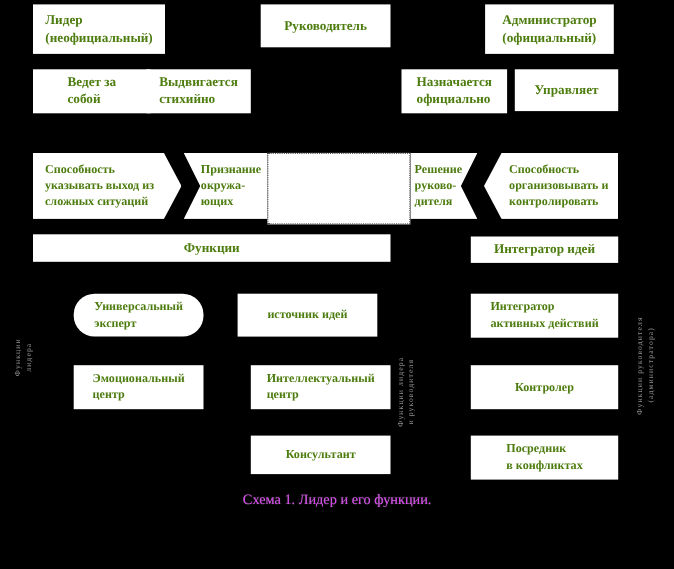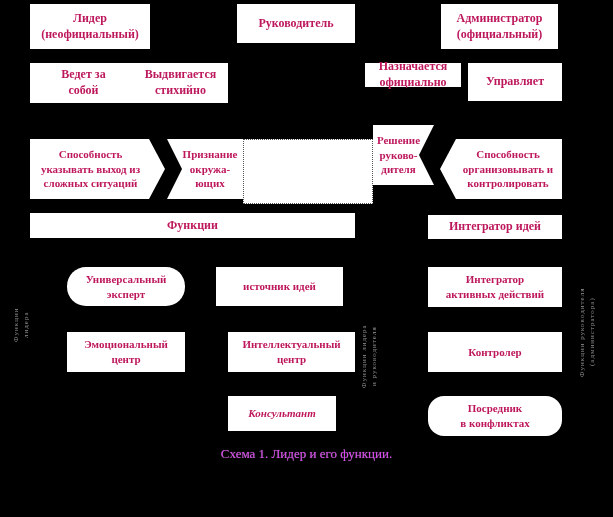--- a/index.html
+++ b/index.html
@@ -6,26 +6,25 @@
   #canvas{
     position:relative;
     width:613px;height:517px;
     background:#000;
     font-family:"Liberation Serif", serif;
     overflow:hidden;
   }
   .box{
     position:absolute;
     background:#fff;
-    color:#be185d;
+    color:#4d7c0f;
     font-weight:bold;
     display:flex;
     align-items:center;
     justify-content:center;
-    text-align:center;
     white-space:pre-line;
     font-size:12px;
     line-height:1.3;
     box-sizing:border-box;
   }
   .sm{font-size:11px;line-height:1.35;}
   
   .pr{ 
     clip-path:polygon(0 0, calc(100% - 16px) 0, 100% 50%, calc(100% - 16px) 100%, 0 100%);
     padding-right:14px;
@@ -76,34 +75,34 @@
   <div class="box" style="left:30px;top:4px;width:120px;height:45px;">Лидер
 (неофициальный)</div>
   <div class="box" style="left:237px;top:4px;width:118px;height:39px;">Руководитель</div>
   <div class="box" style="left:441px;top:4px;width:117px;height:45px;">Администратор
 (официальный)</div>
 
   <div class="box" style="left:30px;top:63px;width:107px;height:40px;">Ведет за
 собой</div>
   <div class="box" style="left:133px;top:63px;width:95px;height:40px;">Выдвигается
 стихийно</div>
-  <div class="box" style="left:365px;top:63px;width:96px;height:24px;">Назначается
+  <div class="box" style="left:365px;top:63px;width:96px;height:40px;">Назначается
 официально</div>
   <div class="box" style="left:468px;top:63px;width:94px;height:38px;">Управляет</div>
 
   <div class="box sm pr" style="left:30px;top:139px;width:135px;height:60px;">Способность
 указывать выход из
 сложных ситуаций</div>
   <div class="box sm nl" style="left:167px;top:139px;width:76px;height:60px;">Признание
 окружа-
 ющих</div>
 
   <div class="dotted-box" style="left:243px;top:139px;width:130px;height:65px;"></div>
 
-  <div class="box sm nr" style="left:373px;top:125px;width:61px;height:60px;">Решение
+  <div class="box sm nr" style="left:373px;top:139px;width:61px;height:60px;">Решение
 руково-
 дителя</div>
   <div class="box sm pl" style="left:440px;top:139px;width:122px;height:60px;">Способность
 организовывать и
 контролировать</div>
 
   <div class="box" style="left:30px;top:213px;width:325px;height:25px;">Функции</div>
   <div class="box" style="left:428px;top:215px;width:134px;height:24px;">Интегратор идей</div>
 
   <div class="box sm" style="left:67px;top:267px;width:118px;height:39px;border-radius:19px;">Универсальный
@@ -111,22 +110,22 @@
   <div class="box sm" style="left:216px;top:267px;width:127px;height:39px;">источник идей</div>
   <div class="box sm" style="left:428px;top:267px;width:134px;height:40px;">Интегратор
 активных действий</div>
 
   <div class="box sm" style="left:67px;top:332px;width:118px;height:40px;">Эмоциональный
 центр</div>
   <div class="box sm" style="left:228px;top:332px;width:127px;height:40px;">Интеллектуальный
 центр</div>
   <div class="box sm" style="left:428px;top:332px;width:134px;height:40px;">Контролер</div>
 
-  <div class="box sm" style="left:228px;top:396px;width:108px;height:35px;font-style:italic;">Консультант</div>
-  <div class="box sm" style="left:428px;top:396px;width:134px;height:40px;border-radius:16px;">Посредник
+  <div class="box sm" style="left:228px;top:396px;width:127px;height:35px;">Консультант</div>
+  <div class="box sm" style="left:428px;top:396px;width:134px;height:40px;">Посредник
 в конфликтах</div>
 
   <div class="vlabel" style="left:12px;top:282px;height:86px;">Функции
 лидера</div>
   <div class="vlabel" style="left:360px;top:276px;height:160px;">Функции лидера
 и руководителя</div>
   <div class="vlabel" style="left:578px;top:243px;height:178px;">Функции руководителя
 (администратора)</div>
 
   <div class="caption">Схема 1. Лидер и его функции.</div>

